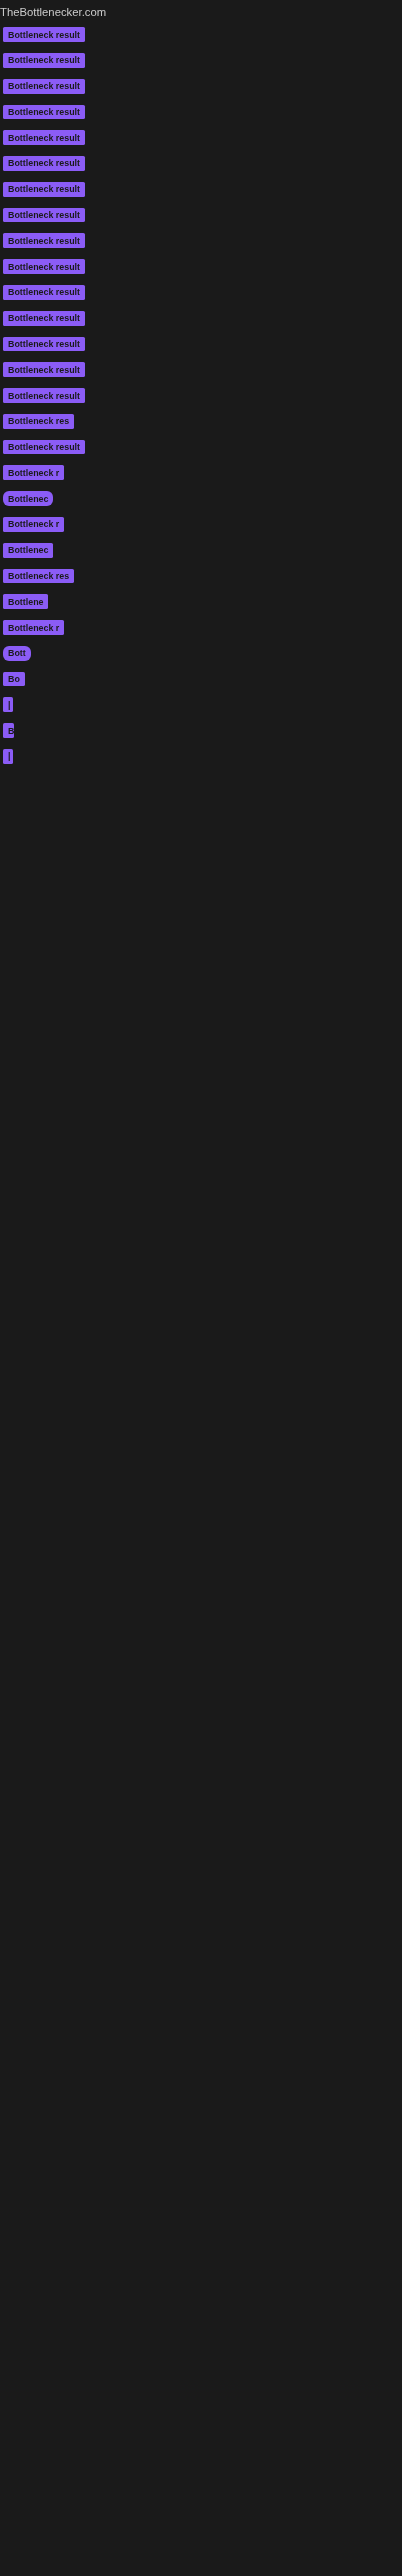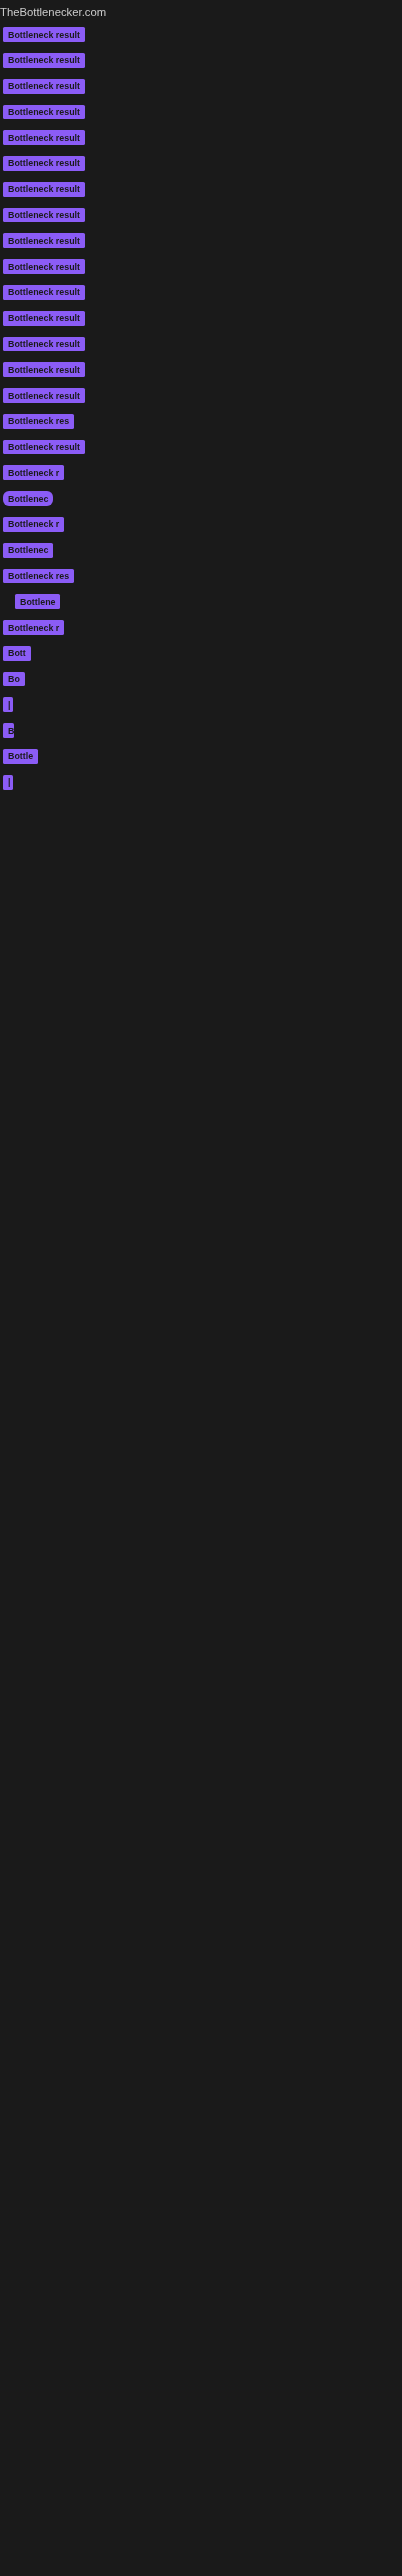--- a/index.html
+++ b/index.html
@@ -65,22 +65,21 @@
     <div class="item-row"><span class="bottleneck-badge" style="max-width: 97px; overflow: hidden;">Bottleneck result</span></div>
     <div class="item-row"><span class="bottleneck-badge" style="max-width: 95px; overflow: hidden;">Bottleneck result</span></div>
     <div class="item-row"><span class="bottleneck-badge" style="max-width: 93px; overflow: hidden;">Bottleneck result</span></div>
     <div class="item-row"><span class="bottleneck-badge" style="max-width: 81px; overflow: hidden;">Bottleneck res</span></div>
     <div class="item-row"><span class="bottleneck-badge" style="max-width: 93px; overflow: hidden;">Bottleneck result</span></div>
     <div class="item-row"><span class="bottleneck-badge" style="max-width: 72px; overflow: hidden;">Bottleneck r</span></div>
     <div class="item-row"><span class="bottleneck-badge" style="max-width: 63px; overflow: hidden; border-radius: 6px;">Bottlenec</span></div>
     <div class="item-row"><span class="bottleneck-badge" style="max-width: 72px; overflow: hidden;">Bottleneck r</span></div>
     <div class="item-row"><span class="bottleneck-badge" style="max-width: 64px; overflow: hidden;">Bottlenec</span></div>
     <div class="item-row"><span class="bottleneck-badge" style="max-width: 81px; overflow: hidden;">Bottleneck res</span></div>
-    <div class="item-row"><span class="bottleneck-badge" style="max-width: 58px; overflow: hidden; margin-left: 12px;">Bottlene</span></div>
+    <div class="item-row"><span class="bottleneck-badge" style="max-width: 58px; overflow: hidden;">Bottlene</span></div>
     <div class="item-row"><span class="bottleneck-badge" style="max-width: 71px; overflow: hidden;">Bottleneck r</span></div>
-    <div class="item-row"><span class="bottleneck-badge" style="max-width: 34px; overflow: hidden;">Bott</span></div>
+    <div class="item-row"><span class="bottleneck-badge" style="max-width: 34px; overflow: hidden; border-radius: 6px;">Bott</span></div>
     <div class="item-row"><span class="bottleneck-badge" style="max-width: 22.5px; overflow: hidden;">Bo</span></div>
     <div class="item-row"><span class="bottleneck-badge" style="max-width: 6.4px; overflow: hidden;">|</span></div>
     <div class="item-row"><span class="bottleneck-badge" style="max-width: 11.3px; overflow: hidden;">B</span></div>
-    <div class="item-row"><span class="bottleneck-badge" style="max-width: 40px; overflow: hidden;">Bottle</span></div>
     <div class="item-row"><span class="bottleneck-badge" style="max-width: 6.4px; overflow: hidden;">|</span></div>
   </div>
 
 
 </body></html>

